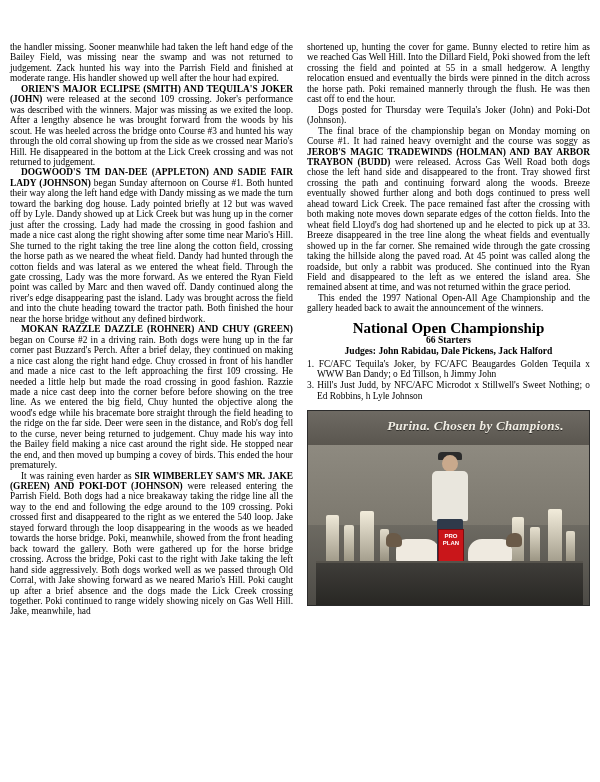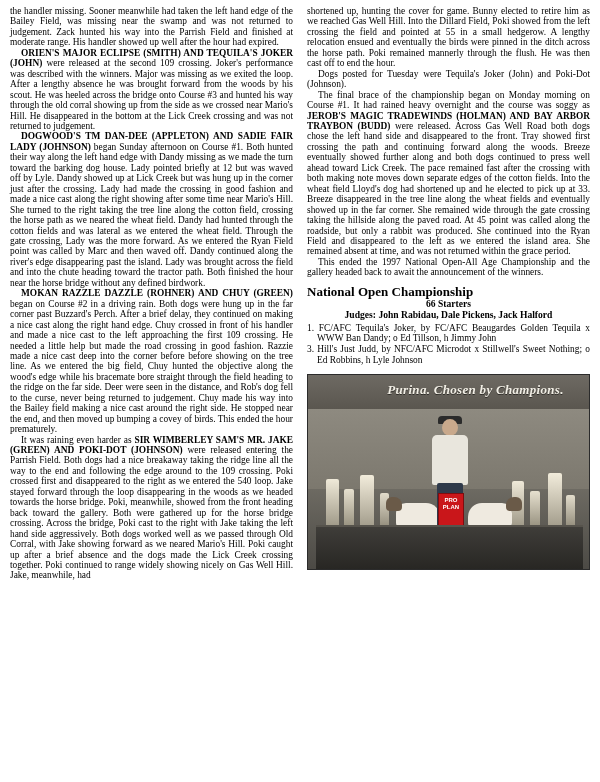--- a/index.html
+++ b/index.html
@@ -13,20 +13,21 @@
     font-family: "Liberation Serif", serif;
     color: #000000;
     overflow: hidden;
   }
   .page {
     position: relative;
     width: 600px;
     height: 719px;
     padding: 0;
     box-sizing: border-box;
+    margin-top: 36px;
   }
   .columns {
     display: flex;
     flex-direction: row;
     gap: 14px;
     padding: 6px 10px 0 10px;
     box-sizing: border-box;
     height: 782px;
   }
   .col {
@@ -44,23 +45,23 @@
   p.first-line-flush {
     text-indent: 0;
   }
   p.indent {
     text-indent: 11px;
   }
   .bold {
     font-weight: bold;
   }
   .heading-center {
-    text-align: left;
-    font-weight: bold;
-    font-size: 13px;
+    text-align: center;
+    font-weight: bold;
+    font-size: 15px;
     line-height: 12px;
     margin-top: 8px;
   }
   .subheading-center {
     text-align: center;
     font-weight: bold;
     font-size: 9.6px;
     line-height: 11px;
   }
   .numlist {
@@ -219,21 +220,21 @@
     <div class="col">
       <p class="first-line-flush">the handler missing. Sooner meanwhile had taken the left hand edge of the Bailey Field, was missing near the swamp and was not returned to judgement. Zack hunted his way into the Parrish Field and finished at moderate range. His handler showed up well after the hour had expired.</p>
       <p class="indent"><span class="bold">ORIEN'S MAJOR ECLIPSE (SMITH) AND TEQUILA'S JOKER (JOHN)</span><span> were released at the second 109 crossing. Joker's performance was described with the winners. Major was missing as we exited the loop. After a lengthy absence he was brought forward from the woods by his scout. He was heeled across the bridge onto Course #3 and hunted his way through the old corral showing up from the side as we crossed near Mario's Hill. He disappeared in the bottom at the Lick Creek crossing and was not returned to judgement.</span></p>
       <p class="indent"><span class="bold">DOGWOOD'S TM DAN-DEE (APPLETON) AND SADIE FAIR LADY (JOHNSON)</span><span> began Sunday afternoon on Course #1. Both hunted their way along the left hand edge with Dandy missing as we made the turn toward the barking dog house. Lady pointed briefly at 12 but was waved off by Lyle. Dandy showed up at Lick Creek but was hung up in the corner just after the crossing. Lady had made the crossing in good fashion and made a nice cast along the right showing after some time near Mario's Hill. She turned to the right taking the tree line along the cotton field, crossing the horse path as we neared the wheat field. Dandy had hunted through the cotton fields and was lateral as we entered the wheat field. Through the gate crossing, Lady was the more forward. As we entered the Ryan Field point was  called by Marc and then waved off. Dandy continued along the river's edge disappearing past the island. Lady was brought across the field and into the chute heading toward the tractor path. Both finished the hour near the horse bridge without any defined birdwork.</span></p>
       <p class="indent"><span class="bold">MOKAN RAZZLE DAZZLE (ROHNER) AND CHUY (GREEN)</span><span> began on Course #2 in a driving rain. Both dogs were hung up in the far corner past Buzzard's Perch. After a brief delay, they continued on  making a nice cast along the right hand edge. Chuy crossed in front of his handler and made a nice cast to the left approaching the first 109 crossing. He needed a little help but made the road crossing in good fashion. Razzie made a nice cast deep into the corner before before showing on the tree line. As we entered the big field, Chuy hunted the objective along the wood's edge while his bracemate bore straight through the field heading to the ridge on the far side. Deer were seen in the distance, and Rob's dog fell to the curse, never being returned to judgement. Chuy made his way into the Bailey field making a nice cast around the right side. He stopped near the end, and then moved up bumping a covey of birds. This ended the hour prematurely.</span></p>
       <p class="indent"><span>It was raining even harder as </span><span class="bold">SIR WIMBERLEY SAM'S MR. JAKE (GREEN) AND POKI-DOT (JOHNSON)</span><span> were released entering the Parrish Field. Both dogs had a nice breakaway taking the ridge line all the way to the end and following the edge around to the 109 crossing. Poki crossed first and disappeared to the right as we entered the 540 loop. Jake stayed forward through the loop disappearing in the woods as we headed towards the horse bridge. Poki, meanwhile, showed from the front heading back toward the gallery. Both were gathered up for the horse bridge crossing. Across the bridge, Poki cast to the right with Jake taking the left hand side aggressively. Both dogs worked well as we passed through Old Corral, with Jake showing forward as we neared Mario's Hill. Poki caught up after a brief absence and the dogs made the Lick Creek crossing together. Poki continued to range widely showing nicely on Gas Well Hill. Jake, meanwhile, had</span></p>
     </div>
 
     <div class="col">
       <p class="first-line-flush">shortened up, hunting the cover for game. Bunny elected to retire him as we reached Gas Well Hill. Into the Dillard Field, Poki showed from the left crossing the field and pointed at 55 in a small hedgerow. A lengthy relocation ensued and eventually the birds were pinned in the ditch across the horse path. Poki remained mannerly through the flush. He was then cast off to end the hour.</p>
-      <p class="indent">Dogs posted for Tuesday were Tequila's Joker (John) and Poki-Dot (Johnson).</p>
+      <p class="indent">Dogs posted for Thursday were Tequila's Joker (John) and Poki-Dot (Johnson).</p>
       <p class="indent"><span>The final brace of the championship began on Monday morning on Course #1. It had rained heavy overnight and the course was soggy as </span><span class="bold">JEROB'S MAGIC TRADEWINDS (HOLMAN) AND BAY ARBOR TRAYBON (BUDD)</span><span> were released. Across Gas Well Road both dogs chose the left hand side and disappeared to the front. Tray showed first crossing the path and continuing forward along  the woods. Breeze eventually showed further along and both dogs continued to press well ahead toward Lick Creek. The pace remained fast after the crossing with both making note moves down separate edges of the cotton fields. Into the wheat  field Lloyd's dog had shortened up and he elected to pick up at 33. Breeze disappeared in the tree line along the wheat fields and eventually showed up in the far corner. She remained wide through the gate crossing taking the hillside along the paved road. At 45 point was called along the roadside, but only a rabbit was produced. She continued into the Ryan Field and disappeared to the left as we entered the island area. She remained absent at time, and was not returned within the grace period.</span></p>
       <p class="indent">This ended the 1997 National Open-All Age Championship and the gallery headed back to await the announcement of the winners.</p>
 
       <div class="heading-center">National Open Championship</div>
       <div class="subheading-center">66 Starters</div>
       <div class="subheading-center">Judges: John Rabidau, Dale Pickens, Jack Halford</div>
 
       <ul class="numlist">
         <li>1.    FC/AFC Tequila's Joker, by FC/AFC Beaugardes Golden Tequila x WWW Ban Dandy; o Ed Tillson, h Jimmy John</li>
         <li>3.    Hill's Just Judd, by NFC/AFC Microdot x Stillwell's Sweet Nothing; o Ed Robbins, h Lyle Johnson</li>

